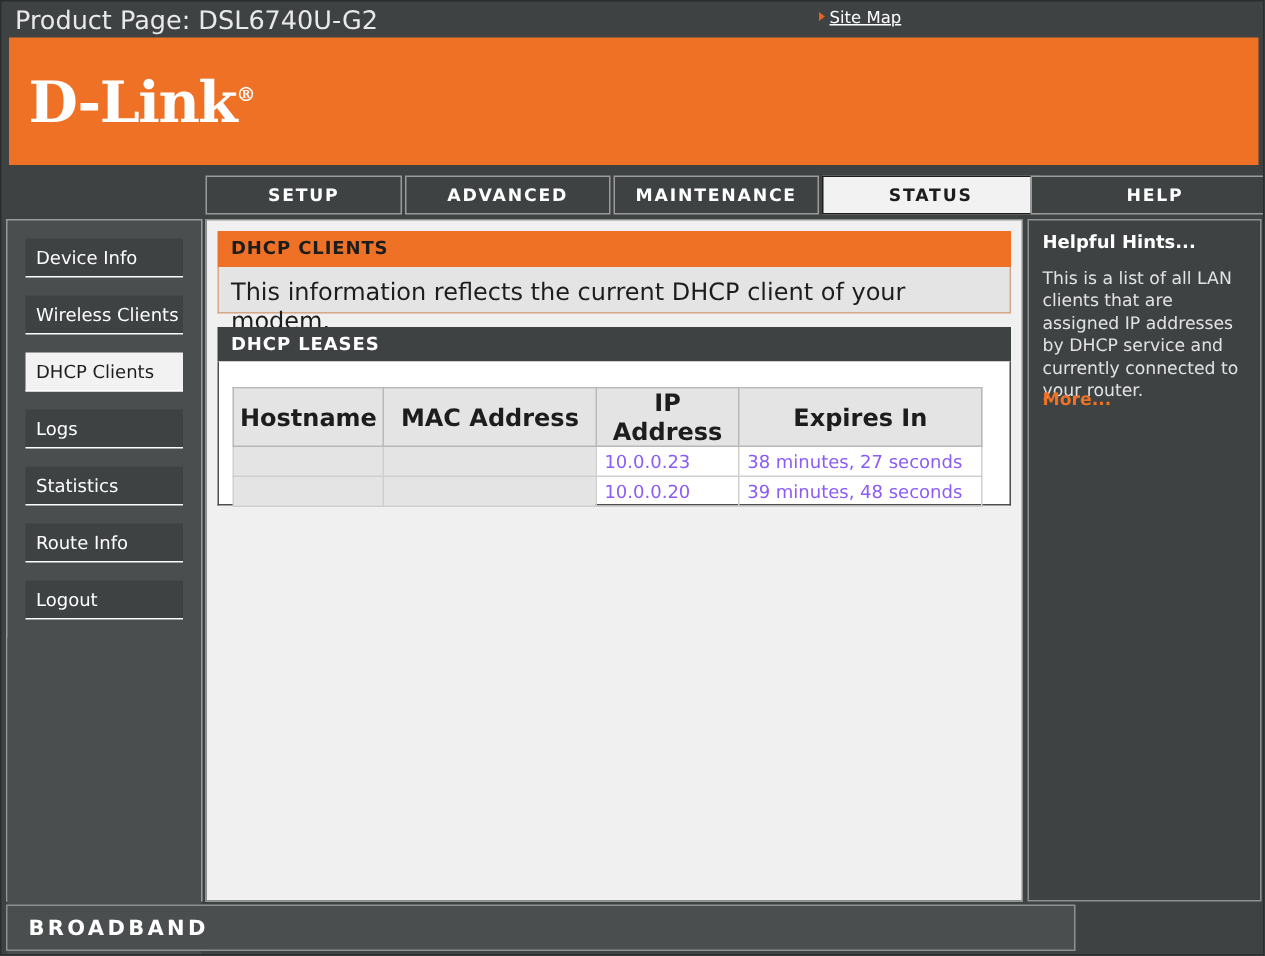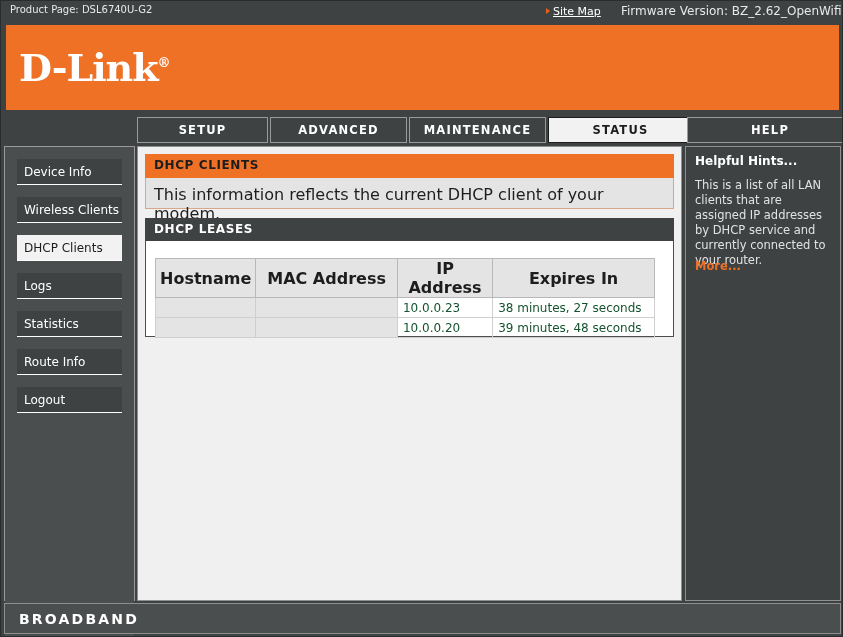--- a/index.html
+++ b/index.html
@@ -25,21 +25,21 @@
   .topbar {
     position: absolute;
     left: 0; top: 0;
     width: 843px; height: 21px;
     background: #3e4242;
     box-sizing: border-box;
   }
   .topbar .product {
     position: absolute;
     left: 9px; top: 3px;
-    font-size: 10px;
+    font-size: 17px;
     color: #e9e9e9;
   }
   .topbar .sitemap-wrap {
     position: absolute;
     left: 545px; top: 4px;
     font-size: 11px;
     color: #ffffff;
   }
   .bullet-icon {
     display: inline-block;
@@ -260,21 +260,21 @@
     font-size: 16px;
     font-weight: bold;
     height: 20px;
     text-align: center;
     padding: 0 4px;
   }
   table.leases td {
     border: 1px solid #cfcfcf;
     height: 19px;
     font-size: 12px;
-    color: #14532d;
+    color: #8b5cf6;
     padding: 0 5px;
   }
   table.leases td.blank {
     background: #e4e4e4;
   }
   .col-host  { width: 88px; }
   .col-mac   { width: 148px; }
   .col-ip    { width: 88px; }
   .col-exp   { width: 176px; }
 
@@ -309,21 +309,21 @@
     font-weight: bold;
     color: #ef7125;
     text-decoration: none;
     cursor: pointer;
   }
 
   
   .footer {
     position: absolute;
     left: 3px; top: 602px;
-    width: 837px; height: 31px;
+    width: 713px; height: 31px;
     background: #4a4e4e;
     border: 1px solid #8f8f8f;
     box-sizing: border-box;
   }
   .footer .brand {
     position: absolute;
     left: 14px; top: 7px;
     font-family: "DejaVu Sans", "Liberation Sans", sans-serif;
     font-size: 14px;
     font-weight: bold;
@@ -334,21 +334,20 @@
 </head>
 <body>
 
 <div id="page">
 
   <div class="topbar">
     <div class="product">Product Page: DSL6740U-G2</div>
     <div class="sitemap-wrap">
       <span class="bullet-icon"></span><span class="sitemap-link">Site Map</span>
     </div>
-    <div class="firmware">Firmware Version: BZ_2.62_OpenWifi</div>
   </div>
 
   <div class="banner">
     <div class="logo"><span>D-Link</span><span class="reg">®</span></div>
   </div>
 
   <div class="navrow">
     <div class="model-tab">
       <div class="model-name">DSL-6740U</div>
       <div class="stripe s1"></div>

